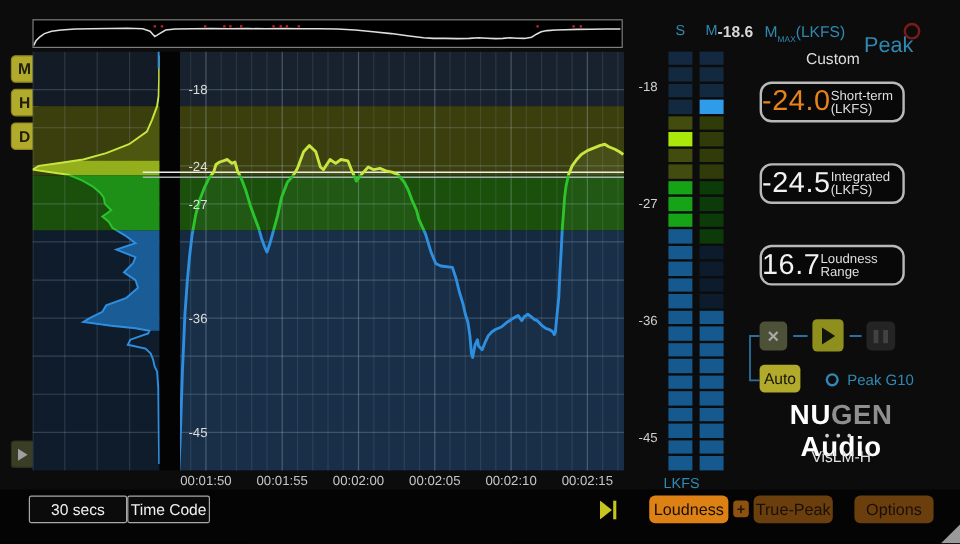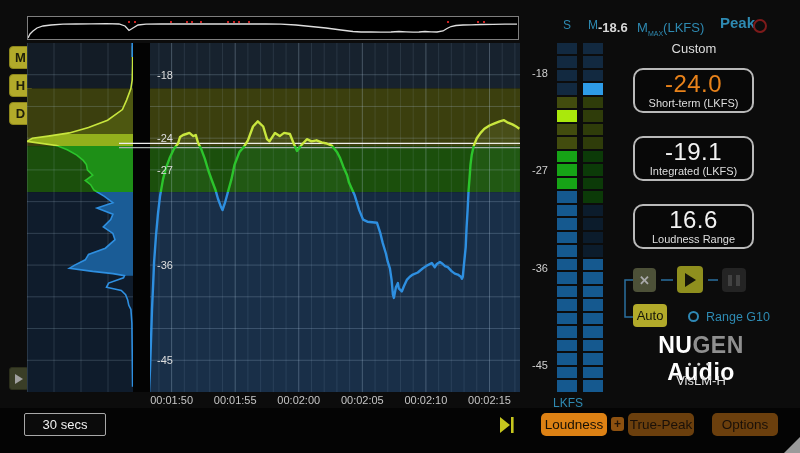--- a/index.html
+++ b/index.html
@@ -19,26 +19,26 @@
   
   .seg{position:absolute;width:20px;height:11.5px;}
   .collabel{position:absolute;top:18px;width:20px;text-align:center;color:#2e8ab2;font-size:12px;}
   .mscale{position:absolute;left:524px;width:24px;text-align:right;color:#cfcfcf;font-size:11px;}
   #lkfsLabel{left:545px;top:396px;width:46px;text-align:center;color:#2e8ab2;font-size:12px;}
   
   #mmaxRow{left:598px;top:18px;width:160px;white-space:nowrap;}
   #mmaxRow .val{color:#d8d8d8;font-size:13px;font-weight:bold;}
   #mmaxRow .blue{color:#2e8ab2;font-size:13px;}
   #mmaxRow sub{font-size:7px;color:#2e8ab2;}
-  #peakLabel{left:720px;top:14px;color:#2e8ab2;font-size:15px;font-weight:bold;}
+  #peakLabel{left:720px;top:27px;color:#2e8ab2;font-size:18px;}
   #peakLamp{left:753px;top:19px;width:14px;height:14px;border:2.5px solid #7d1a1a;border-radius:50%;}
   #preset{left:633px;top:41px;width:122px;text-align:center;color:#ddd;font-size:13px;}
   
-  .robox{left:633px;width:121px;height:45px;border:2px solid #b9b9b9;border-radius:10px;background:#080808;
-         display:flex;flex-direction:column;align-items:center;justify-content:center;line-height:1;}
+  .robox{left:633px;width:121px;height:34px;border:2px solid #b9b9b9;border-radius:10px;background:#080808;
+         display:flex;flex-direction:row;align-items:center;justify-content:center;line-height:1;}
   .robox .v{font-size:24px;color:#f2f2f2;letter-spacing:.5px;}
   .robox .v.accent{color:#e8821a;}
   .robox .l{font-size:11px;color:#dedede;margin-top:2px;}
   
   .tbtn{position:absolute;border-radius:4px;display:flex;align-items:center;justify-content:center;}
   #btnX{left:633px;top:268px;width:23px;height:24px;background:#4d5138;color:#a9a9a9;font-size:13px;font-weight:bold;}
   #btnPlay{left:677px;top:266px;width:26px;height:27px;background:#8f8f1e;}
   #btnPlay .tri{width:0;height:0;border-top:7px solid transparent;border-bottom:7px solid transparent;border-left:11px solid #13130a;}
   #btnPause{left:722px;top:268px;width:24px;height:24px;background:#242424;}
   #btnPause span{display:inline-block;width:4px;height:11px;background:#424242;margin:0 2px;}
@@ -287,25 +287,25 @@
   </div>
   <div class="abs" id="peakLabel">Peak</div>
   <div class="abs" id="peakLamp"></div>
   <div class="abs" id="preset">Custom</div>
 
   <div class="abs robox" style="top:68px">
     <div class="v accent">-24.0</div>
     <div class="l">Short-term (LKFS)</div>
   </div>
   <div class="abs robox" style="top:136px">
-    <div class="v">-19.1</div>
+    <div class="v">-24.5</div>
     <div class="l">Integrated (LKFS)</div>
   </div>
   <div class="abs robox" style="top:204px">
-    <div class="v">16.6</div>
+    <div class="v">16.7</div>
     <div class="l">Loudness Range</div>
   </div>
 
   <svg class="abs" style="left:617px;top:262px" width="140" height="70">
     <path d="M16,18 H8 V55 H16" fill="none" stroke="#2a6f9f" stroke-width="1.5"></path>
     <line x1="44" y1="18" x2="56" y2="18" stroke="#2a6f9f" stroke-width="1.5"></line>
     <line x1="91" y1="18" x2="101" y2="18" stroke="#2a6f9f" stroke-width="1.5"></line>
   </svg>
   <div class="tbtn" id="btnX">
       <span>✕</span>
@@ -314,29 +314,32 @@
       <span class="tri"></span>
     </div>
   <div class="tbtn" id="btnPause">
       <span></span>
       <span></span>
     </div>
   <div class="abs" id="btnAuto">
       <span>Auto</span>
     </div>
   <div class="abs" id="gateRadio"></div>
-  <div class="abs" id="gateLabel">Range G10</div>
+  <div class="abs" id="gateLabel">Peak G10</div>
 
   <div class="abs" id="logo"><span>NU</span><span class="gen">GEN</span><span> Audio</span></div>
   <div class="abs" id="dots">●●●</div>
   <div class="abs" id="product">VisLM-H</div>
 
   <div class="abs" id="bottombar"></div>
   <div class="obtn" style="left:24px;width:82px">
       <span>30 secs</span>
+    </div>
+  <div class="obtn" style="left:106px;width:69px">
+      <span>Time Code</span>
     </div>
   <svg class="abs" id="skipIcon" width="15" height="16">
     <polygon points="0,0 10,8 0,16" fill="#c6c61e"></polygon>
     <rect x="11" y="0" width="2.6" height="16" fill="#c6c61e"></rect>
   </svg>
   <div class="orange" id="btnLoudness">
       <span>Loudness</span>
     </div>
   <div id="btnPlus">
       <span>+</span>

